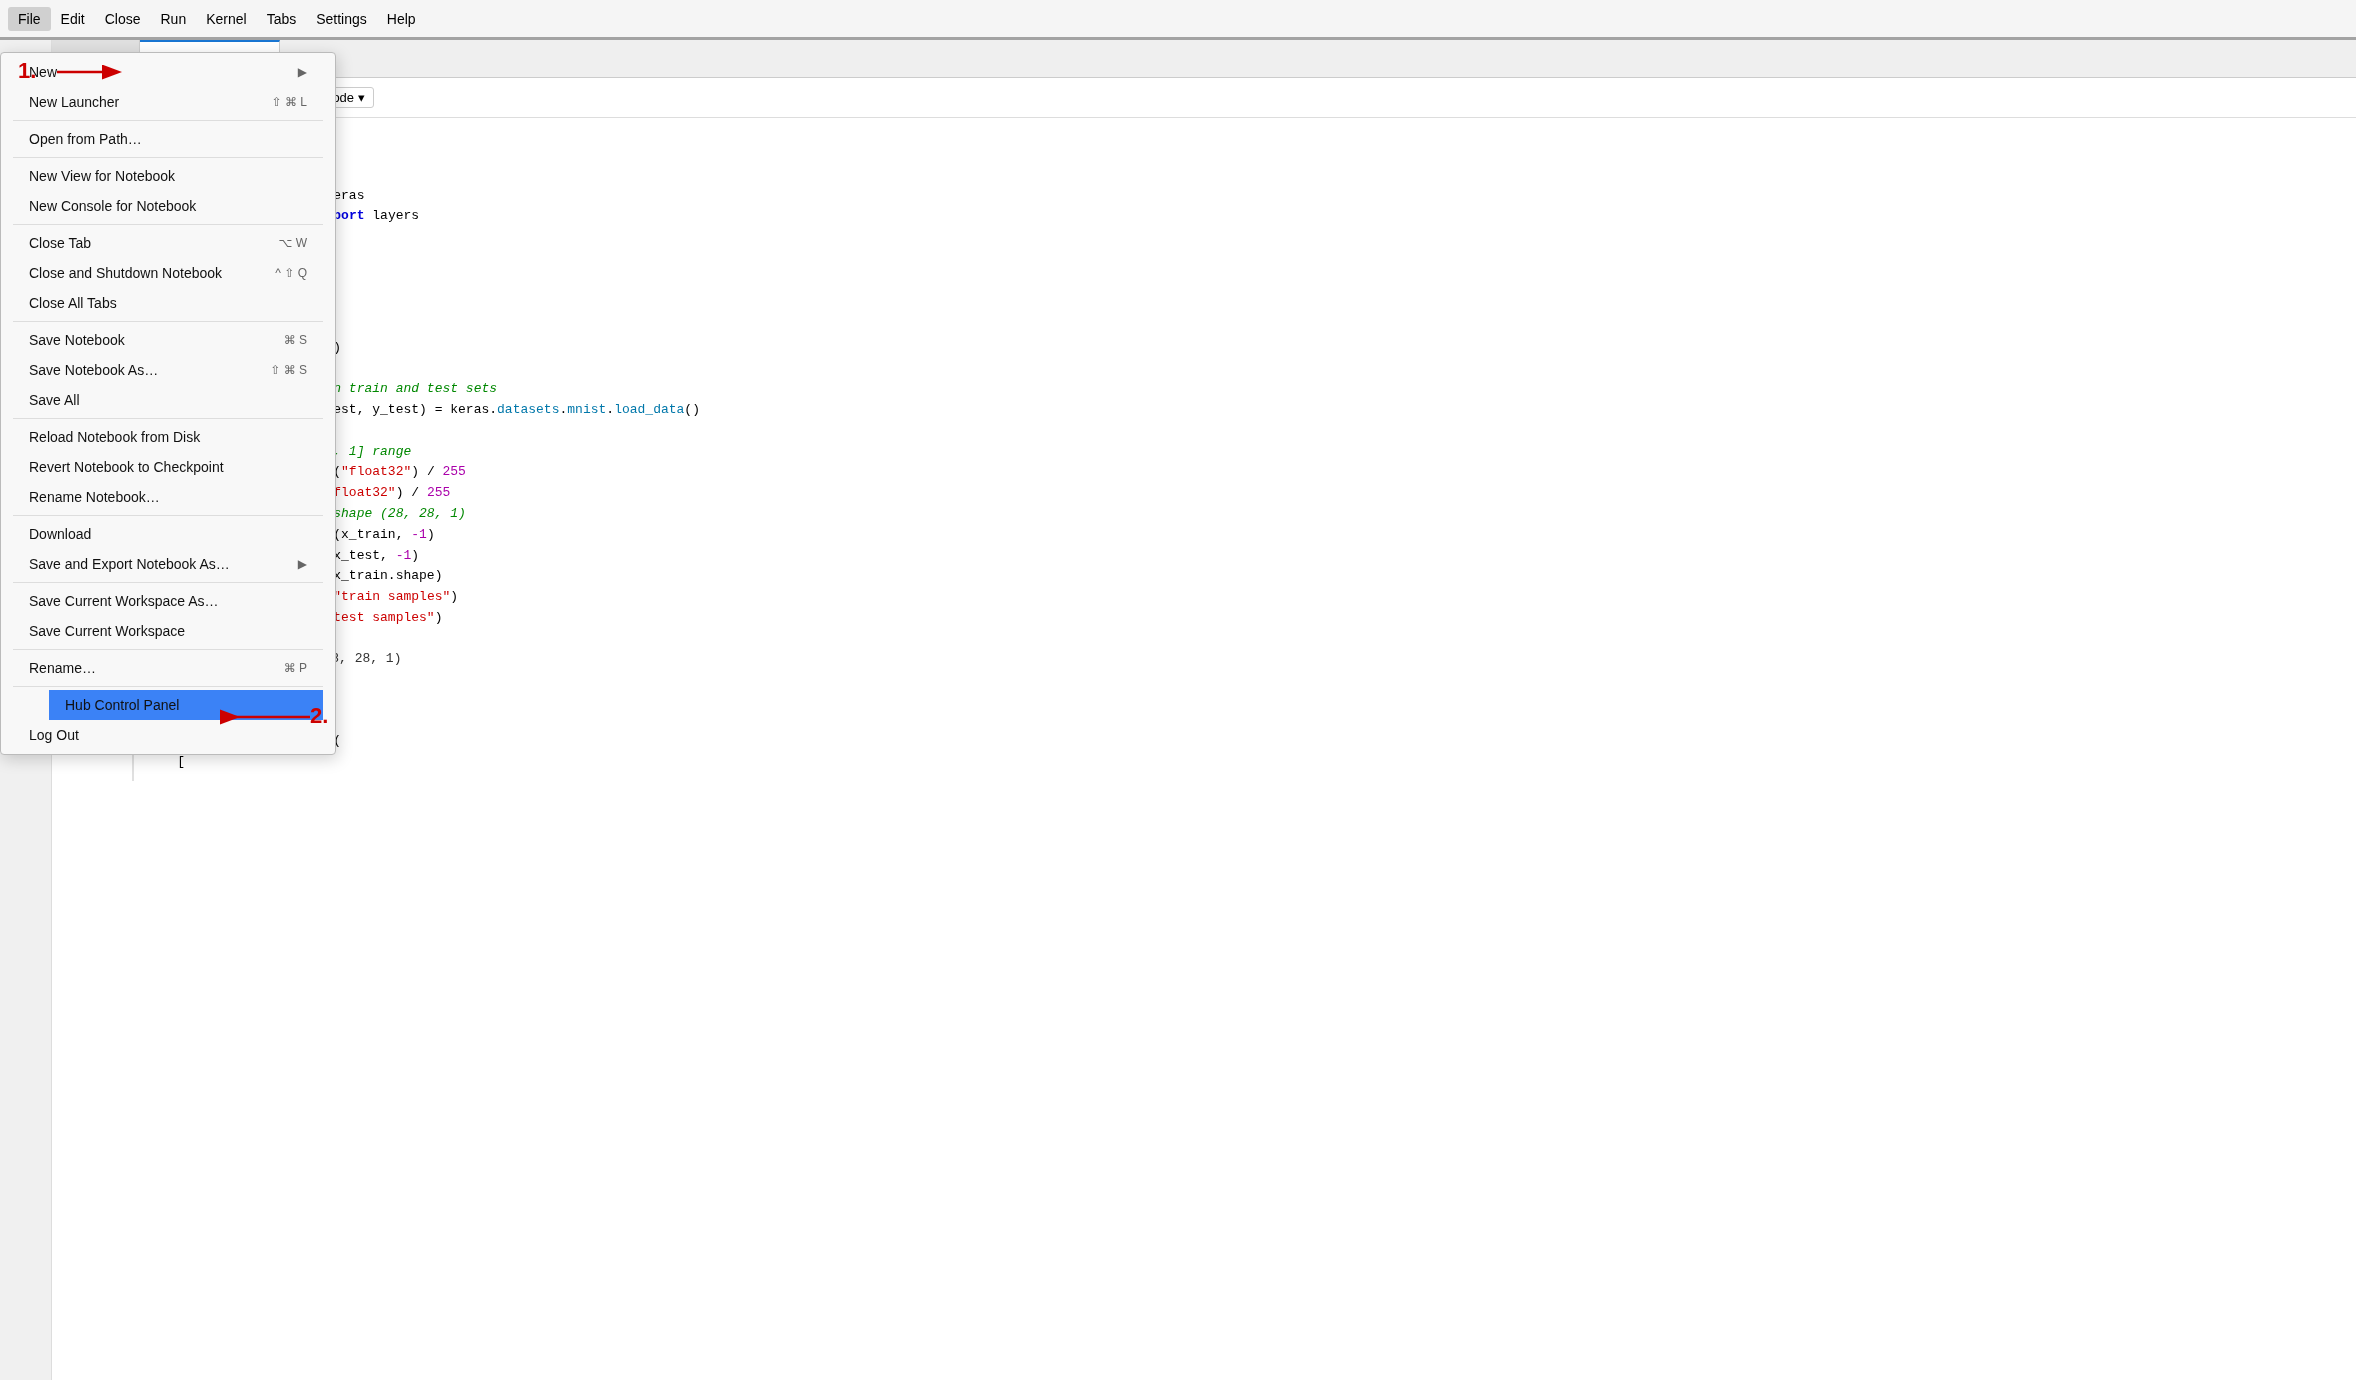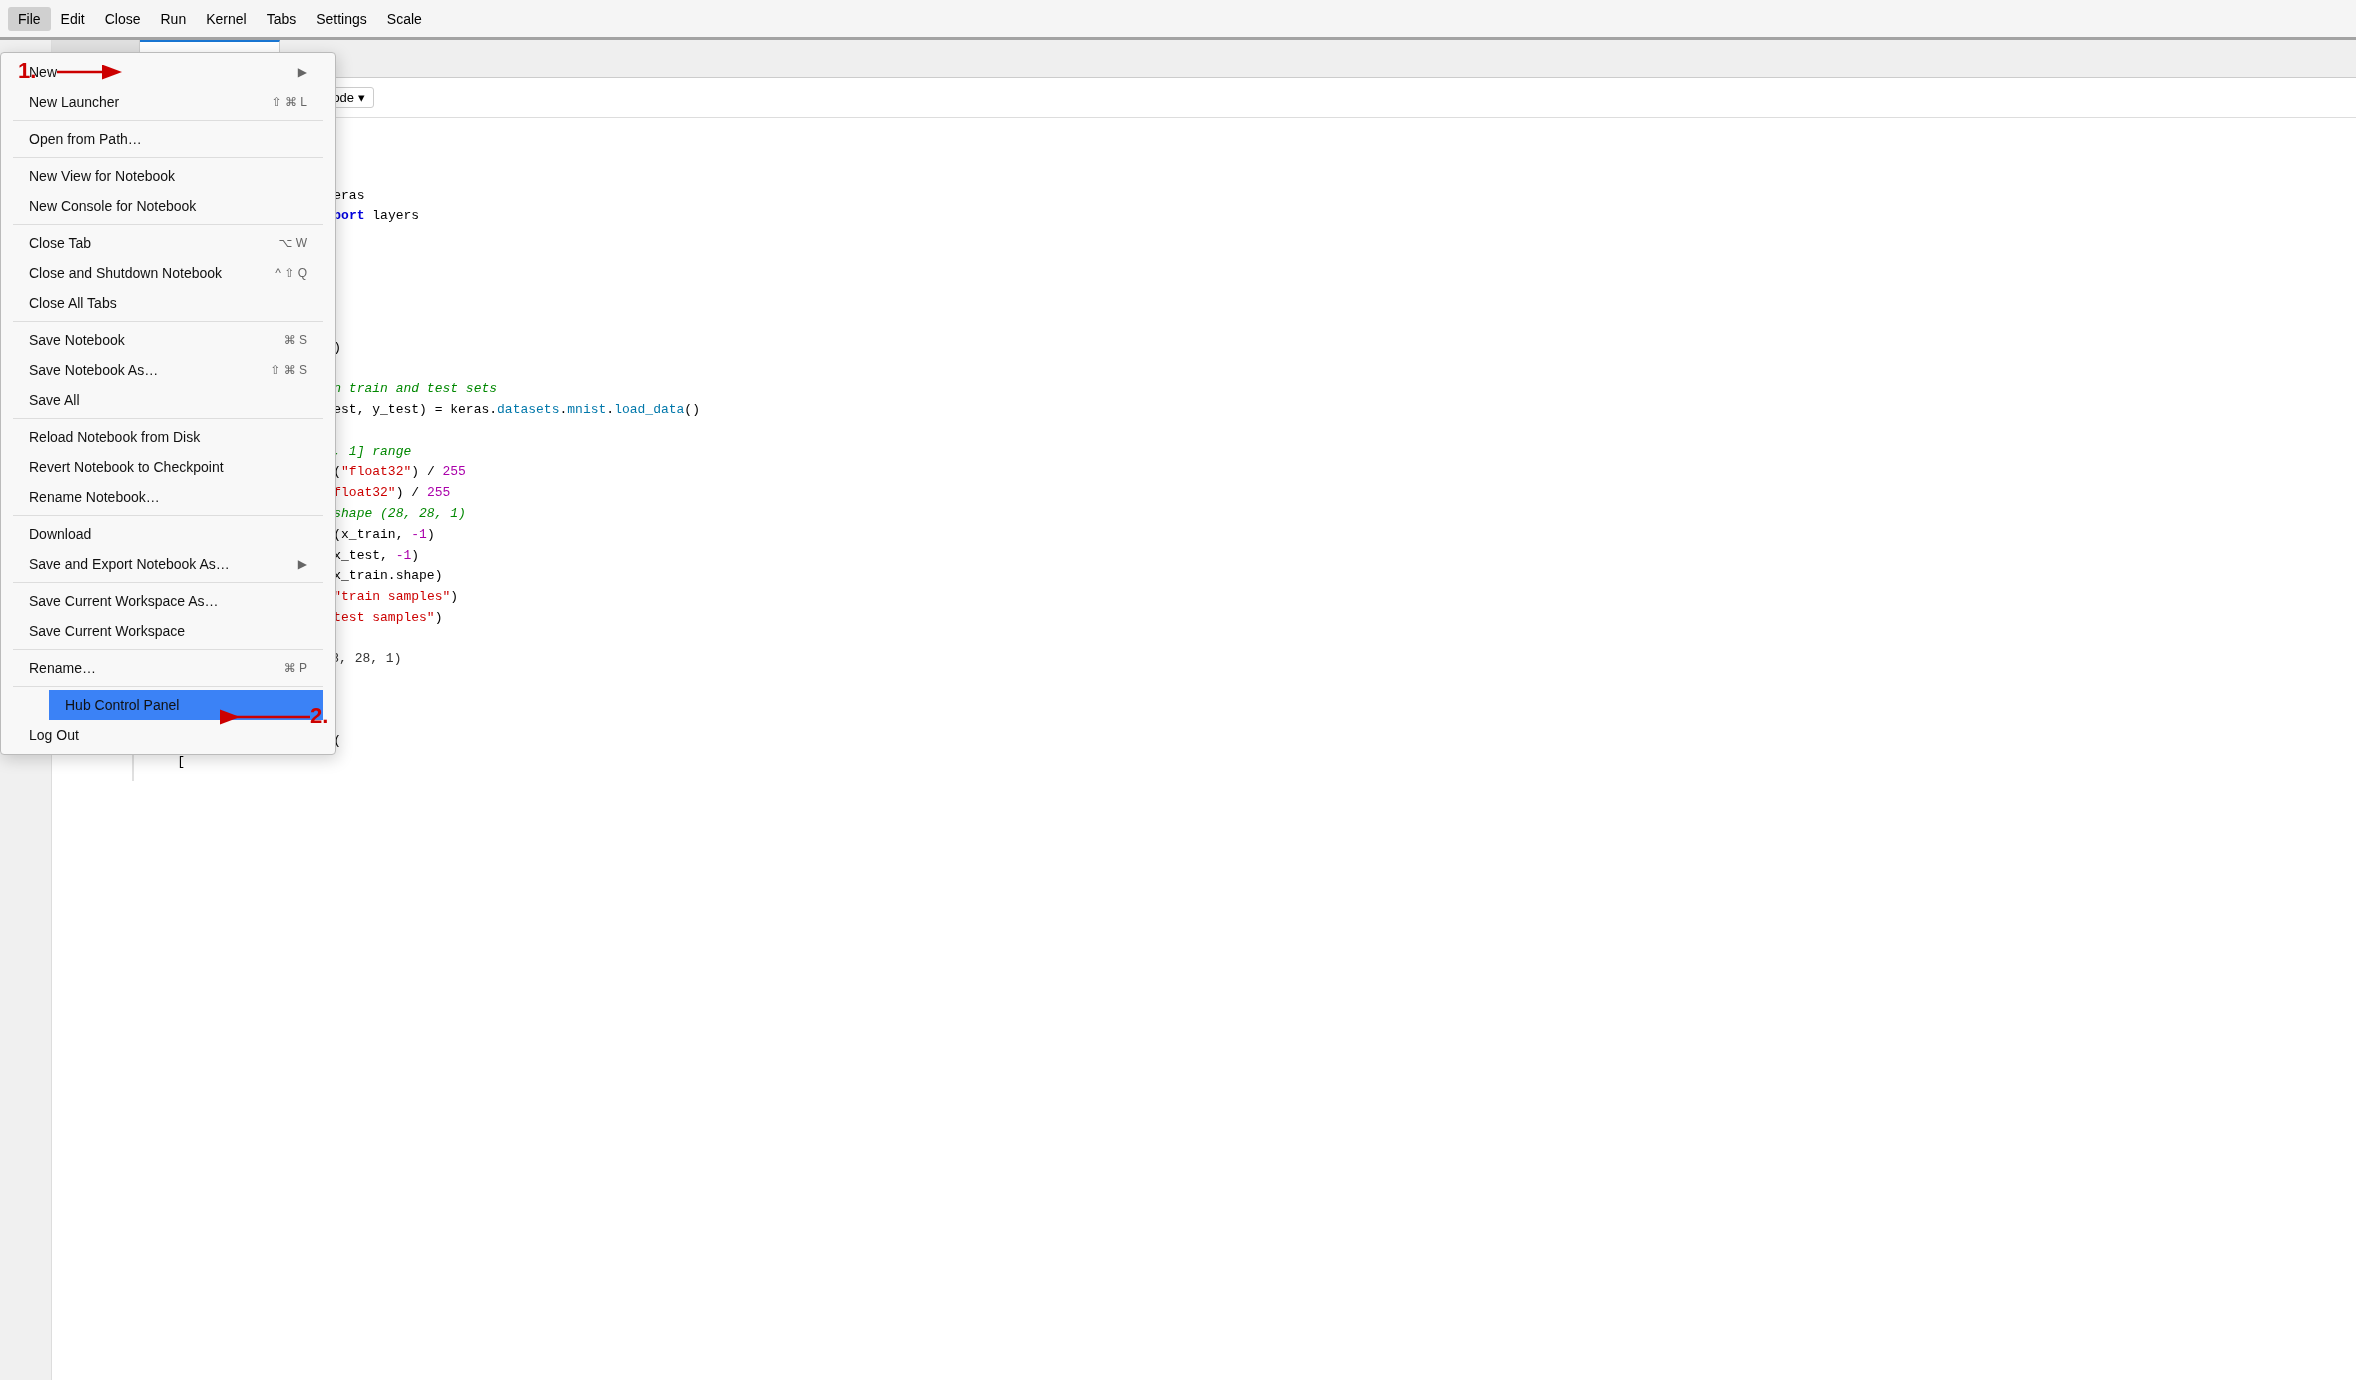--- a/index.html
+++ b/index.html
@@ -251,21 +251,21 @@
 <body>
 
 <div class="menu-bar">
   <div class="menu-bar-item active">File</div>
   <div class="menu-bar-item">Edit</div>
   <div class="menu-bar-item">Close</div>
   <div class="menu-bar-item">Run</div>
   <div class="menu-bar-item">Kernel</div>
   <div class="menu-bar-item">Tabs</div>
   <div class="menu-bar-item">Settings</div>
-  <div class="menu-bar-item">Scale</div>
+  <div class="menu-bar-item">Help</div>
 </div>
 
 <div class="left-sidebar">
   <div class="sidebar-icon">📁</div>
   <div class="sidebar-icon">⬤</div>
   <div class="sidebar-icon">☰</div>
   <div class="sidebar-icon">🧩</div>
 </div>
 
 <div class="main-area">

